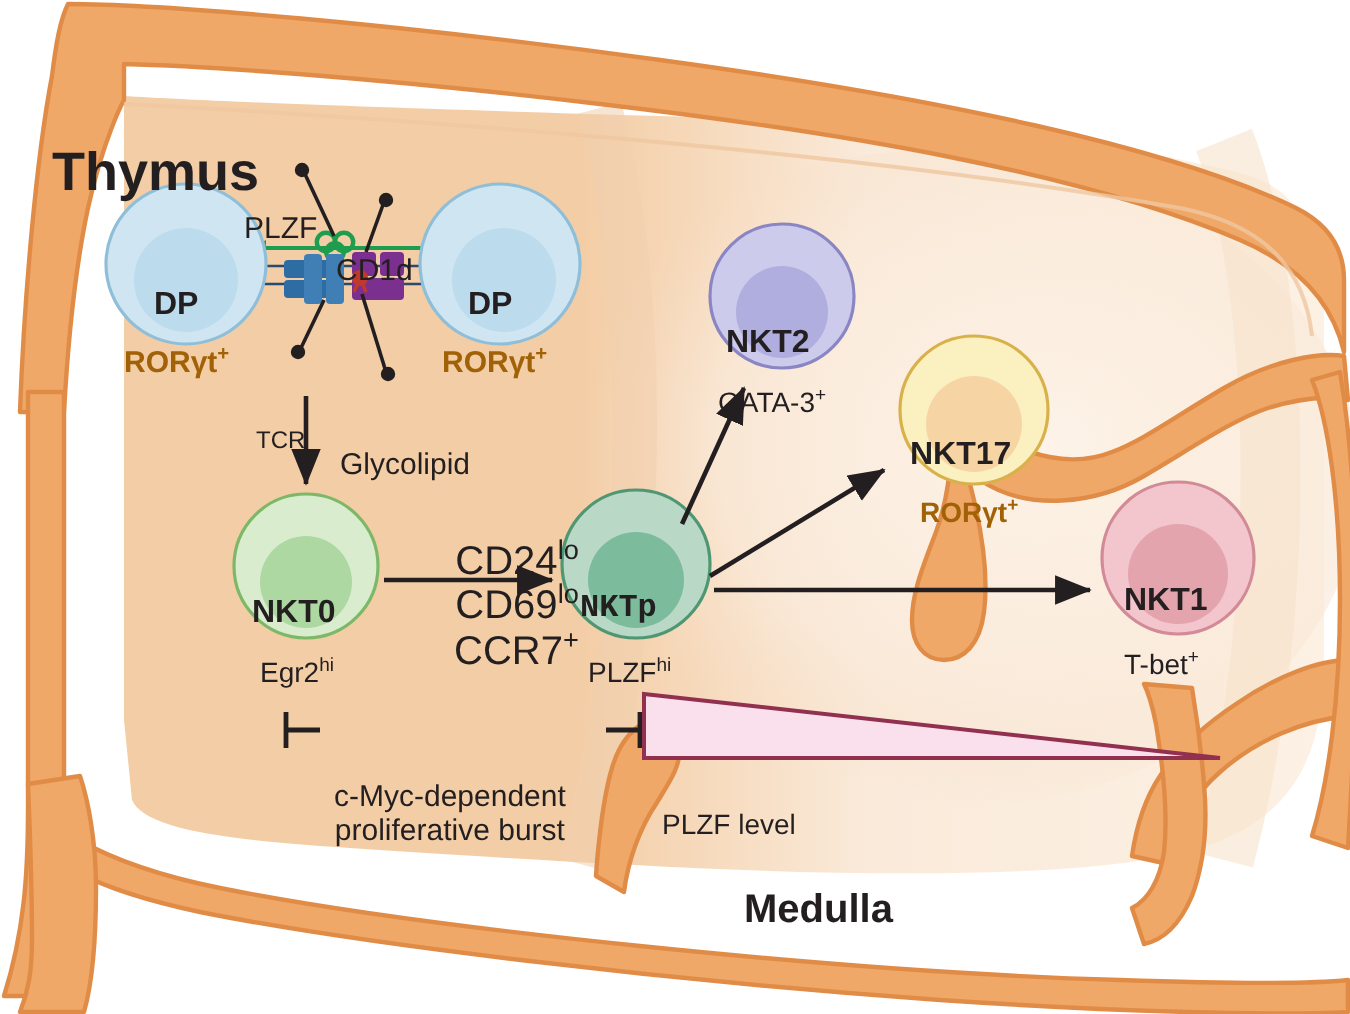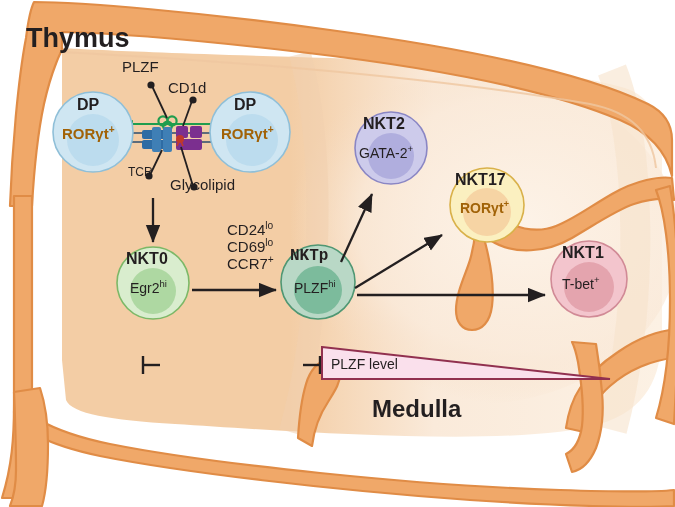--- a/index.html
+++ b/index.html
@@ -1,20 +1,20 @@
 <!DOCTYPE html>
 <html><head>
 <meta charset="utf-8">
 <style>
   html,body{margin:0;padding:0;background:#ffffff;}
   body{width:675px;height:507px;overflow:hidden;
        font-family:"Liberation Sans","DejaVu Sans",sans-serif;}
   #stage{position:relative;width:675px;height:507px;background:#ffffff;}
   #stage svg{position:absolute;left:0;top:0;}
-  .lbl{position:absolute;white-space:nowrap;color:#231f20;line-height:1.12;}
+  .lbl{position:absolute;white-space:nowrap;color:#231f20;line-height:1.12;margin-top:48px;}
   .bold{font-weight:bold;}
   .sup{font-size:0.68em;vertical-align:super;line-height:0;}
   .red{color:#a16207;font-weight:bold;}
 </style>
 </head>
 <body>
 
 <div id="stage">
 
   <svg width="675" height="507" viewBox="0 0 675 507">
@@ -184,39 +184,43 @@
   <div class="lbl" style="left:128px;top:166px;font-size:12px;">TCR</div>
   <div class="lbl" style="left:170px;top:177px;font-size:15px;">Glycolipid</div>
 
   <div class="lbl bold" style="left:77px;top:96px;font-size:16px;">DP</div>
   <div class="lbl red" style="left:62px;top:126px;font-size:15px;"><span>RORγt</span><span class="sup">+</span></div>
 
   <div class="lbl bold" style="left:234px;top:96px;font-size:16px;">DP</div>
   <div class="lbl red" style="left:221px;top:126px;font-size:15px;"><span>RORγt</span><span class="sup">+</span></div>
 
 
-  <div class="lbl" style="left:227px;top:222px;font-size:15px;">
+  <div class="lbl" style="left:227px;top:222px;font-size:20px;text-align:right;">
     <div><span>CD24</span><span class="sup">lo</span></div>
     <div><span>CD69</span><span class="sup">lo</span></div>
     <div><span>CCR7</span><span class="sup">+</span></div>
   </div>
 
   <div class="lbl bold" style="left:126px;top:250px;font-size:16px;">NKT0</div>
   <div class="lbl" style="left:130px;top:281px;font-size:14px;"><span>Egr2</span><span class="sup">hi</span></div>
 
   <div class="lbl bold" style="left:290px;top:248px;font-size:16px;font-family:Liberation Mono, monospace;">NKTp</div>
   <div class="lbl" style="left:294px;top:281px;font-size:14px;"><span>PLZF</span><span class="sup">hi</span></div>
 
   <div class="lbl bold" style="left:363px;top:115px;font-size:16px;">NKT2</div>
-  <div class="lbl" style="left:359px;top:146px;font-size:14px;"><span>GATA-2</span><span class="sup">+</span></div>
+  <div class="lbl" style="left:359px;top:146px;font-size:14px;"><span>GATA-3</span><span class="sup">+</span></div>
 
   <div class="lbl bold" style="left:455px;top:171px;font-size:16px;">NKT17</div>
   <div class="lbl red" style="left:460px;top:201px;font-size:14px;"><span>RORγt</span><span class="sup">+</span></div>
 
   <div class="lbl bold" style="left:562px;top:244px;font-size:16px;">NKT1</div>
   <div class="lbl" style="left:562px;top:277px;font-size:14px;"><span>T-bet</span><span class="sup">+</span></div>
 
+  <div class="lbl" style="left:167px;top:343px;font-size:15px;text-align:center;">
+    <div>c-Myc-dependent</div>
+    <div>proliferative burst</div>
+  </div>
 
   <div class="lbl" style="left:331px;top:357px;font-size:14px;">PLZF level</div>
 
-  <div class="lbl bold" style="left:372px;top:396px;font-size:24px;">Medulla</div>
+  <div class="lbl bold" style="left:372px;top:396px;font-size:20px;">Medulla</div>
 
 </div>
 
 </body></html>

